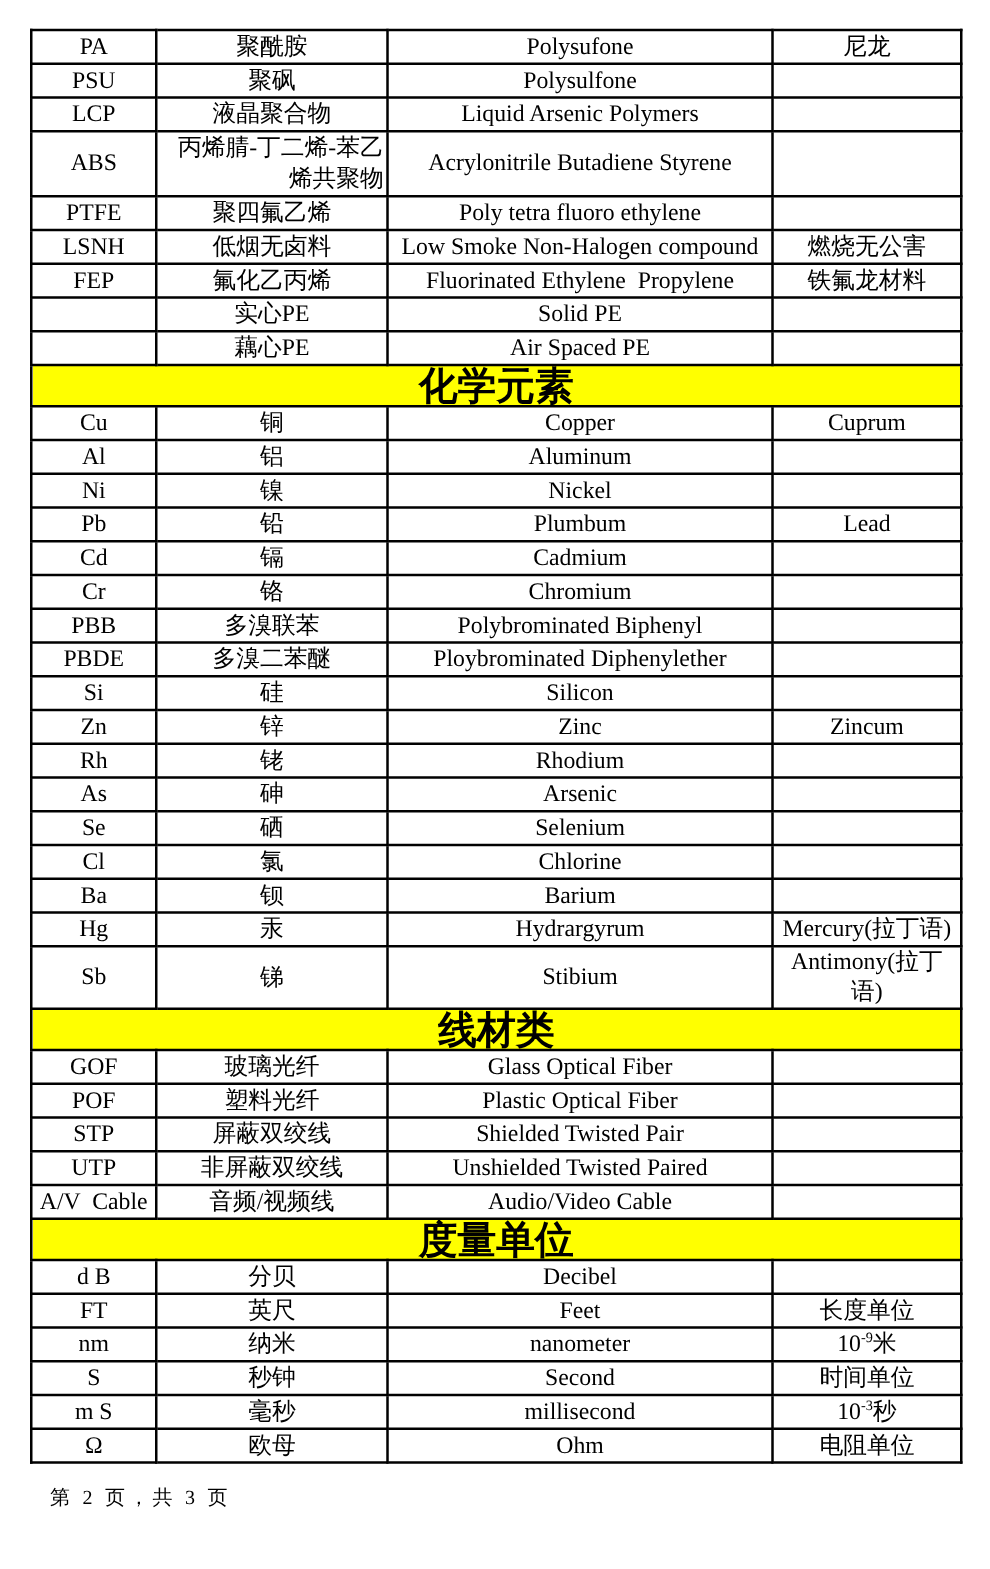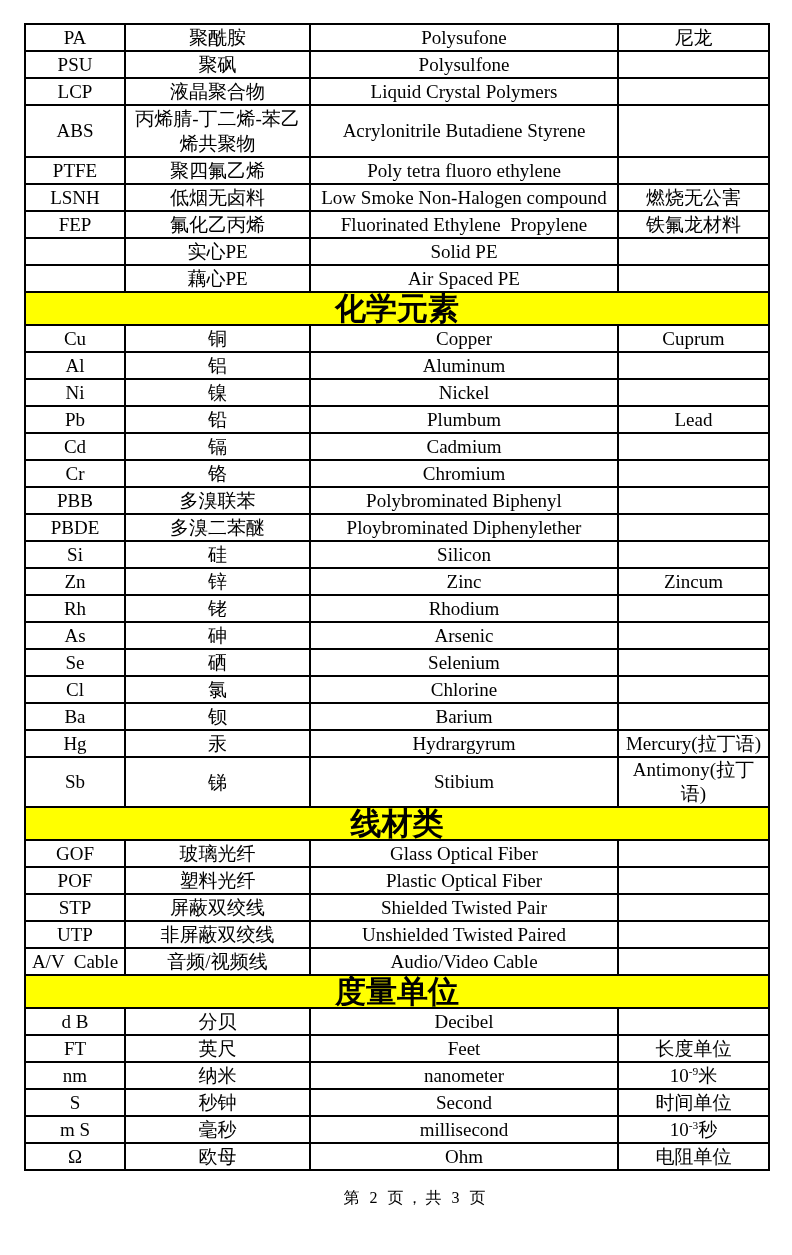--- a/index.html
+++ b/index.html
@@ -44,21 +44,20 @@
     line-height: 31px;
   }
   sup { font-size: 0.6em; line-height: 0; vertical-align: super; }
   .footer {
     position: absolute;
     top: 1188px;
     left: 0;
     width: 100%;
     box-sizing: border-box;
     padding-left: 40px;
-    text-align: center;
     font-size: 16px;
     letter-spacing: 3px;
   }
 </style>
 </head>
 <body>
 
 <div class="page">
   <table class="main-table">
     <colgroup>
@@ -76,26 +75,26 @@
         </tr>
         <tr>
           <td class="c-abbr">PSU</td>
           <td class="c-zh">聚砜</td>
           <td class="c-en">Polysulfone</td>
           <td class="c-note"></td>
         </tr>
         <tr>
           <td class="c-abbr">LCP</td>
           <td class="c-zh">液晶聚合物</td>
-          <td class="c-en">Liquid Crystal Polymers</td>
+          <td class="c-en">Liquid Arsenic Polymers</td>
           <td class="c-note"></td>
         </tr>
         <tr class="tall-row">
           <td class="c-abbr">ABS</td>
-          <td class="c-zh" style="text-align: center;">丙烯腈-丁二烯-苯乙烯共聚物</td>
+          <td class="c-zh" style="text-align: right;">丙烯腈-丁二烯-苯乙烯共聚物</td>
           <td class="c-en">Acrylonitrile Butadiene Styrene</td>
           <td class="c-note"></td>
         </tr>
         <tr>
           <td class="c-abbr">PTFE</td>
           <td class="c-zh">聚四氟乙烯</td>
           <td class="c-en">Poly tetra fluoro ethylene</td>
           <td class="c-note"></td>
         </tr>
         <tr>

